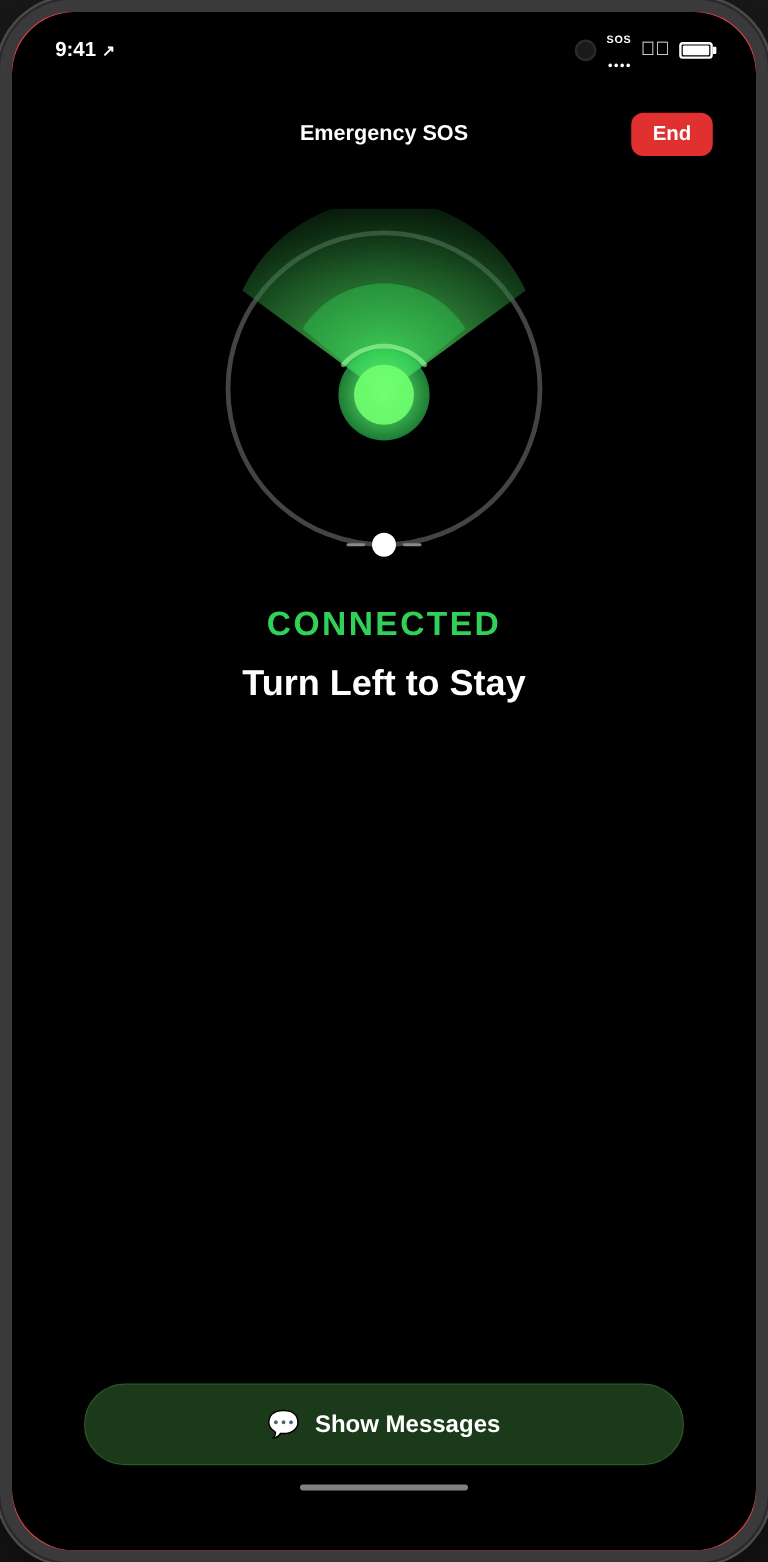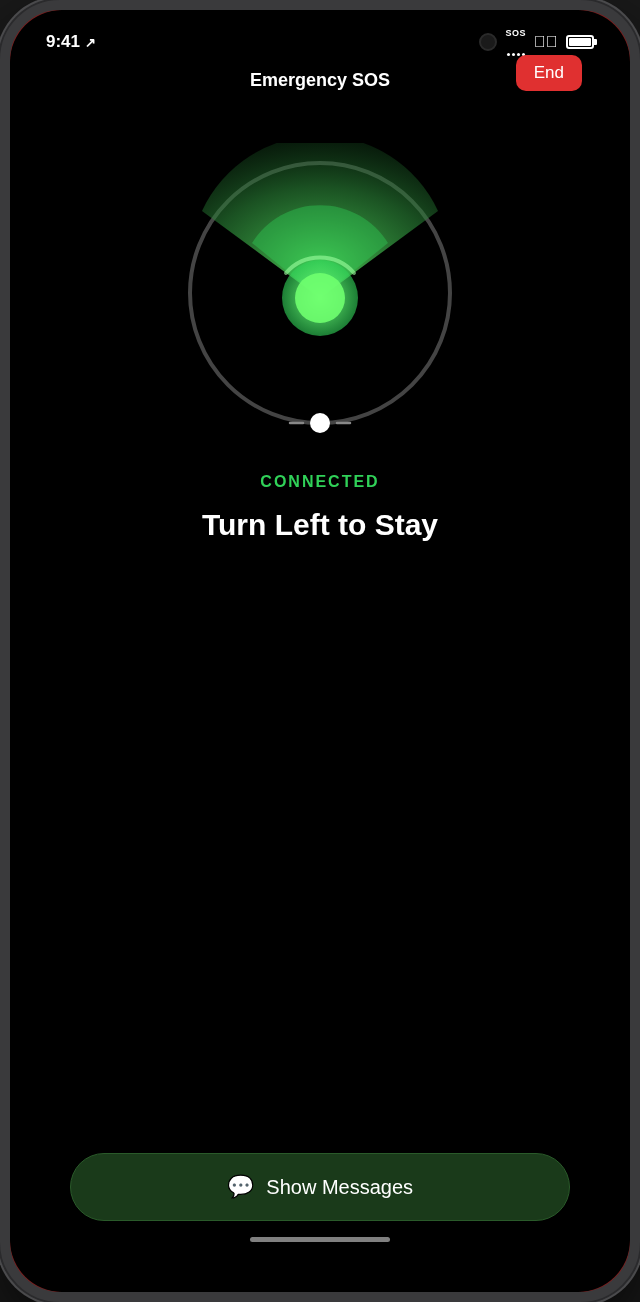--- a/index.html
+++ b/index.html
@@ -9,21 +9,21 @@
       display: flex;
       justify-content: center;
       align-items: center;
       min-height: 100vh;
       font-family: -apple-system, BlinkMacSystemFont, 'SF Pro Display', 'Helvetica Neue', sans-serif;
     }
 
     .phone-frame {
       width: 640px;
       height: 1302px;
-      background: #7f1d1d;
+      background: #ef4444;
       border-radius: 60px;
       border: 10px solid #3a3a3c;
       position: relative;
       overflow: hidden;
       box-shadow:
         0 0 0 2px #2a2a2c,
         0 0 0 4px #4a4a4c,
         0 30px 80px rgba(0,0,0,0.8);
     }
 
@@ -158,42 +158,43 @@
       background: #fff;
       height: 100%;
       width: 100%;
       border-radius: 1px;
     }
 
     
     .nav-bar {
       display: flex;
       justify-content: center;
-      align-items: flex-end;
+      align-items: center;
       padding: 4px 36px 12px;
       position: relative;
       flex-shrink: 0;
+      margin-top: 31px;
     }
 
     .nav-title {
       color: #fff;
       font-size: 18px;
       font-weight: 600;
     }
 
     .end-button {
       position: absolute;
-      right: 48px;
+      right: 36px;
       background: #e03030;
       color: #fff;
       border: none;
       border-radius: 10px;
       padding: 8px 18px;
       font-size: 17px;
-      font-weight: 400;
+      font-weight: 700;
       cursor: pointer;
     }
 
     
     .main-content {
       flex: 1;
       display: flex;
       flex-direction: column;
       align-items: center;
       justify-content: flex-start;
@@ -209,21 +210,21 @@
     }
 
     .compass-svg {
       width: 100%;
       height: 100%;
     }
 
     
     .connected-text {
       color: #30d158;
-      font-size: 16px;
+      font-size: 28px;
       font-weight: 700;
       letter-spacing: 2px;
       text-transform: uppercase;
       margin-bottom: 16px;
     }
 
     .instruction-text {
       color: #fff;
       font-size: 30px;
       font-weight: 700;
@@ -260,21 +261,21 @@
     }
 
     .message-icon {
       color: #30d158;
       font-size: 22px;
     }
 
     .show-messages-label {
       color: #fff;
       font-size: 20px;
-      font-weight: 400;
+      font-weight: 700;
     }
 
     .home-indicator {
       width: 140px;
       height: 5px;
       background: #fff;
       border-radius: 3px;
       opacity: 0.5;
     }
   </style>

